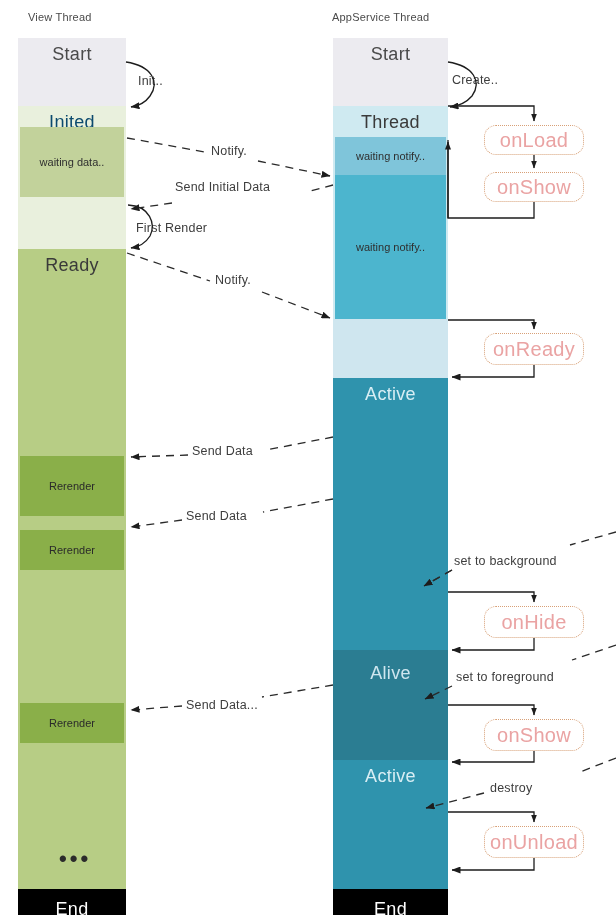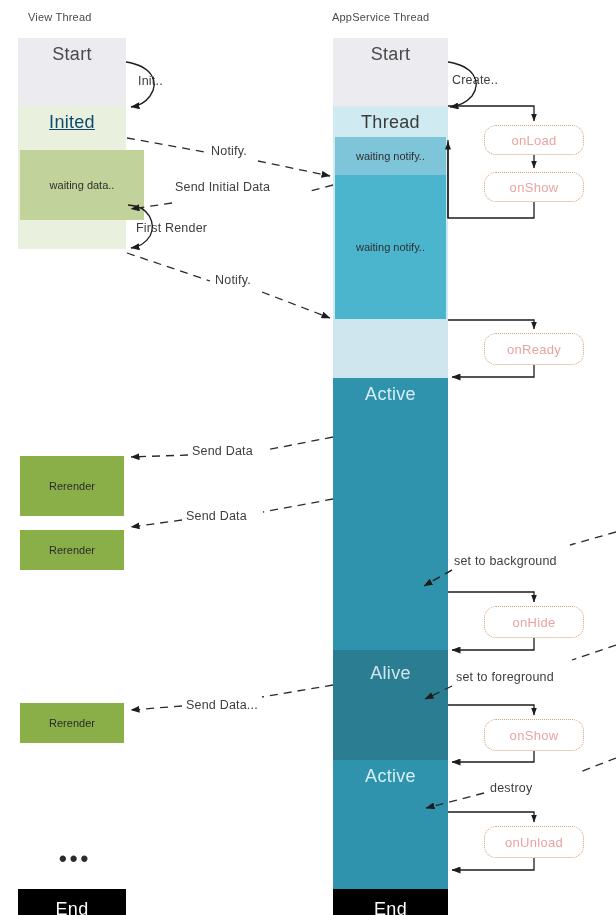--- a/index.html
+++ b/index.html
@@ -63,21 +63,21 @@
 
   .cb{
     position:absolute;
     box-sizing:border-box;
     border:1px dotted #d8a077;
     border-radius:12px;
     background:#ffffff;
     display:flex;
     align-items:center;
     justify-content:center;
-    font-size:13px;
+    font-size:20px;
     color:#eaa3a3;
     letter-spacing:.3px;
     white-space:nowrap;
     text-align:center;
   }
 
   .edge-label{
     position:absolute;
     font-size:12.5px;
     color:#3d3d3d;
@@ -102,24 +102,27 @@
   <div class="lane" id="lane-view" style="left:18px;top:38px;width:108px;height:862px;">
 
     <div class="seg" style="top:0px;height:68px;background:#ecebf0;">
       <span class="seg-label" style="color:#4a4a4a;">Start</span>
     </div>
 
     <div class="seg" style="top:68px;height:143px;background:#e9f0dd;">
       <span class="seg-label" style="color:#0c4a6e;text-decoration:underline;">Inited</span>
     </div>
 
-    <div class="subblock" style="left:2px;top:112px;width:124px;height:70px;background:#c2d29b;color:#2f2f2f;">
+    <div class="subblock" style="left:2px;top:89px;width:104px;height:70px;background:#c2d29b;color:#2f2f2f;">
       <span>waiting data..</span>
     </div>
 
+    <div class="seg" style="top:211px;height:640px;background:#b7cd85;">
+      <span class="seg-label" style="color:#3a3a3a;">Ready</span>
+    </div>
 
     <div class="subblock" style="left:2px;top:418px;width:104px;height:60px;background:#8aaf49;color:#2a2a2a;">
       <span>Rerender</span>
     </div>
 
     <div class="subblock" style="left:2px;top:492px;width:104px;height:40px;background:#8aaf49;color:#2a2a2a;">
       <span>Rerender</span>
     </div>
 
     <div class="subblock" style="left:2px;top:665px;width:104px;height:40px;background:#8aaf49;color:#2a2a2a;">

